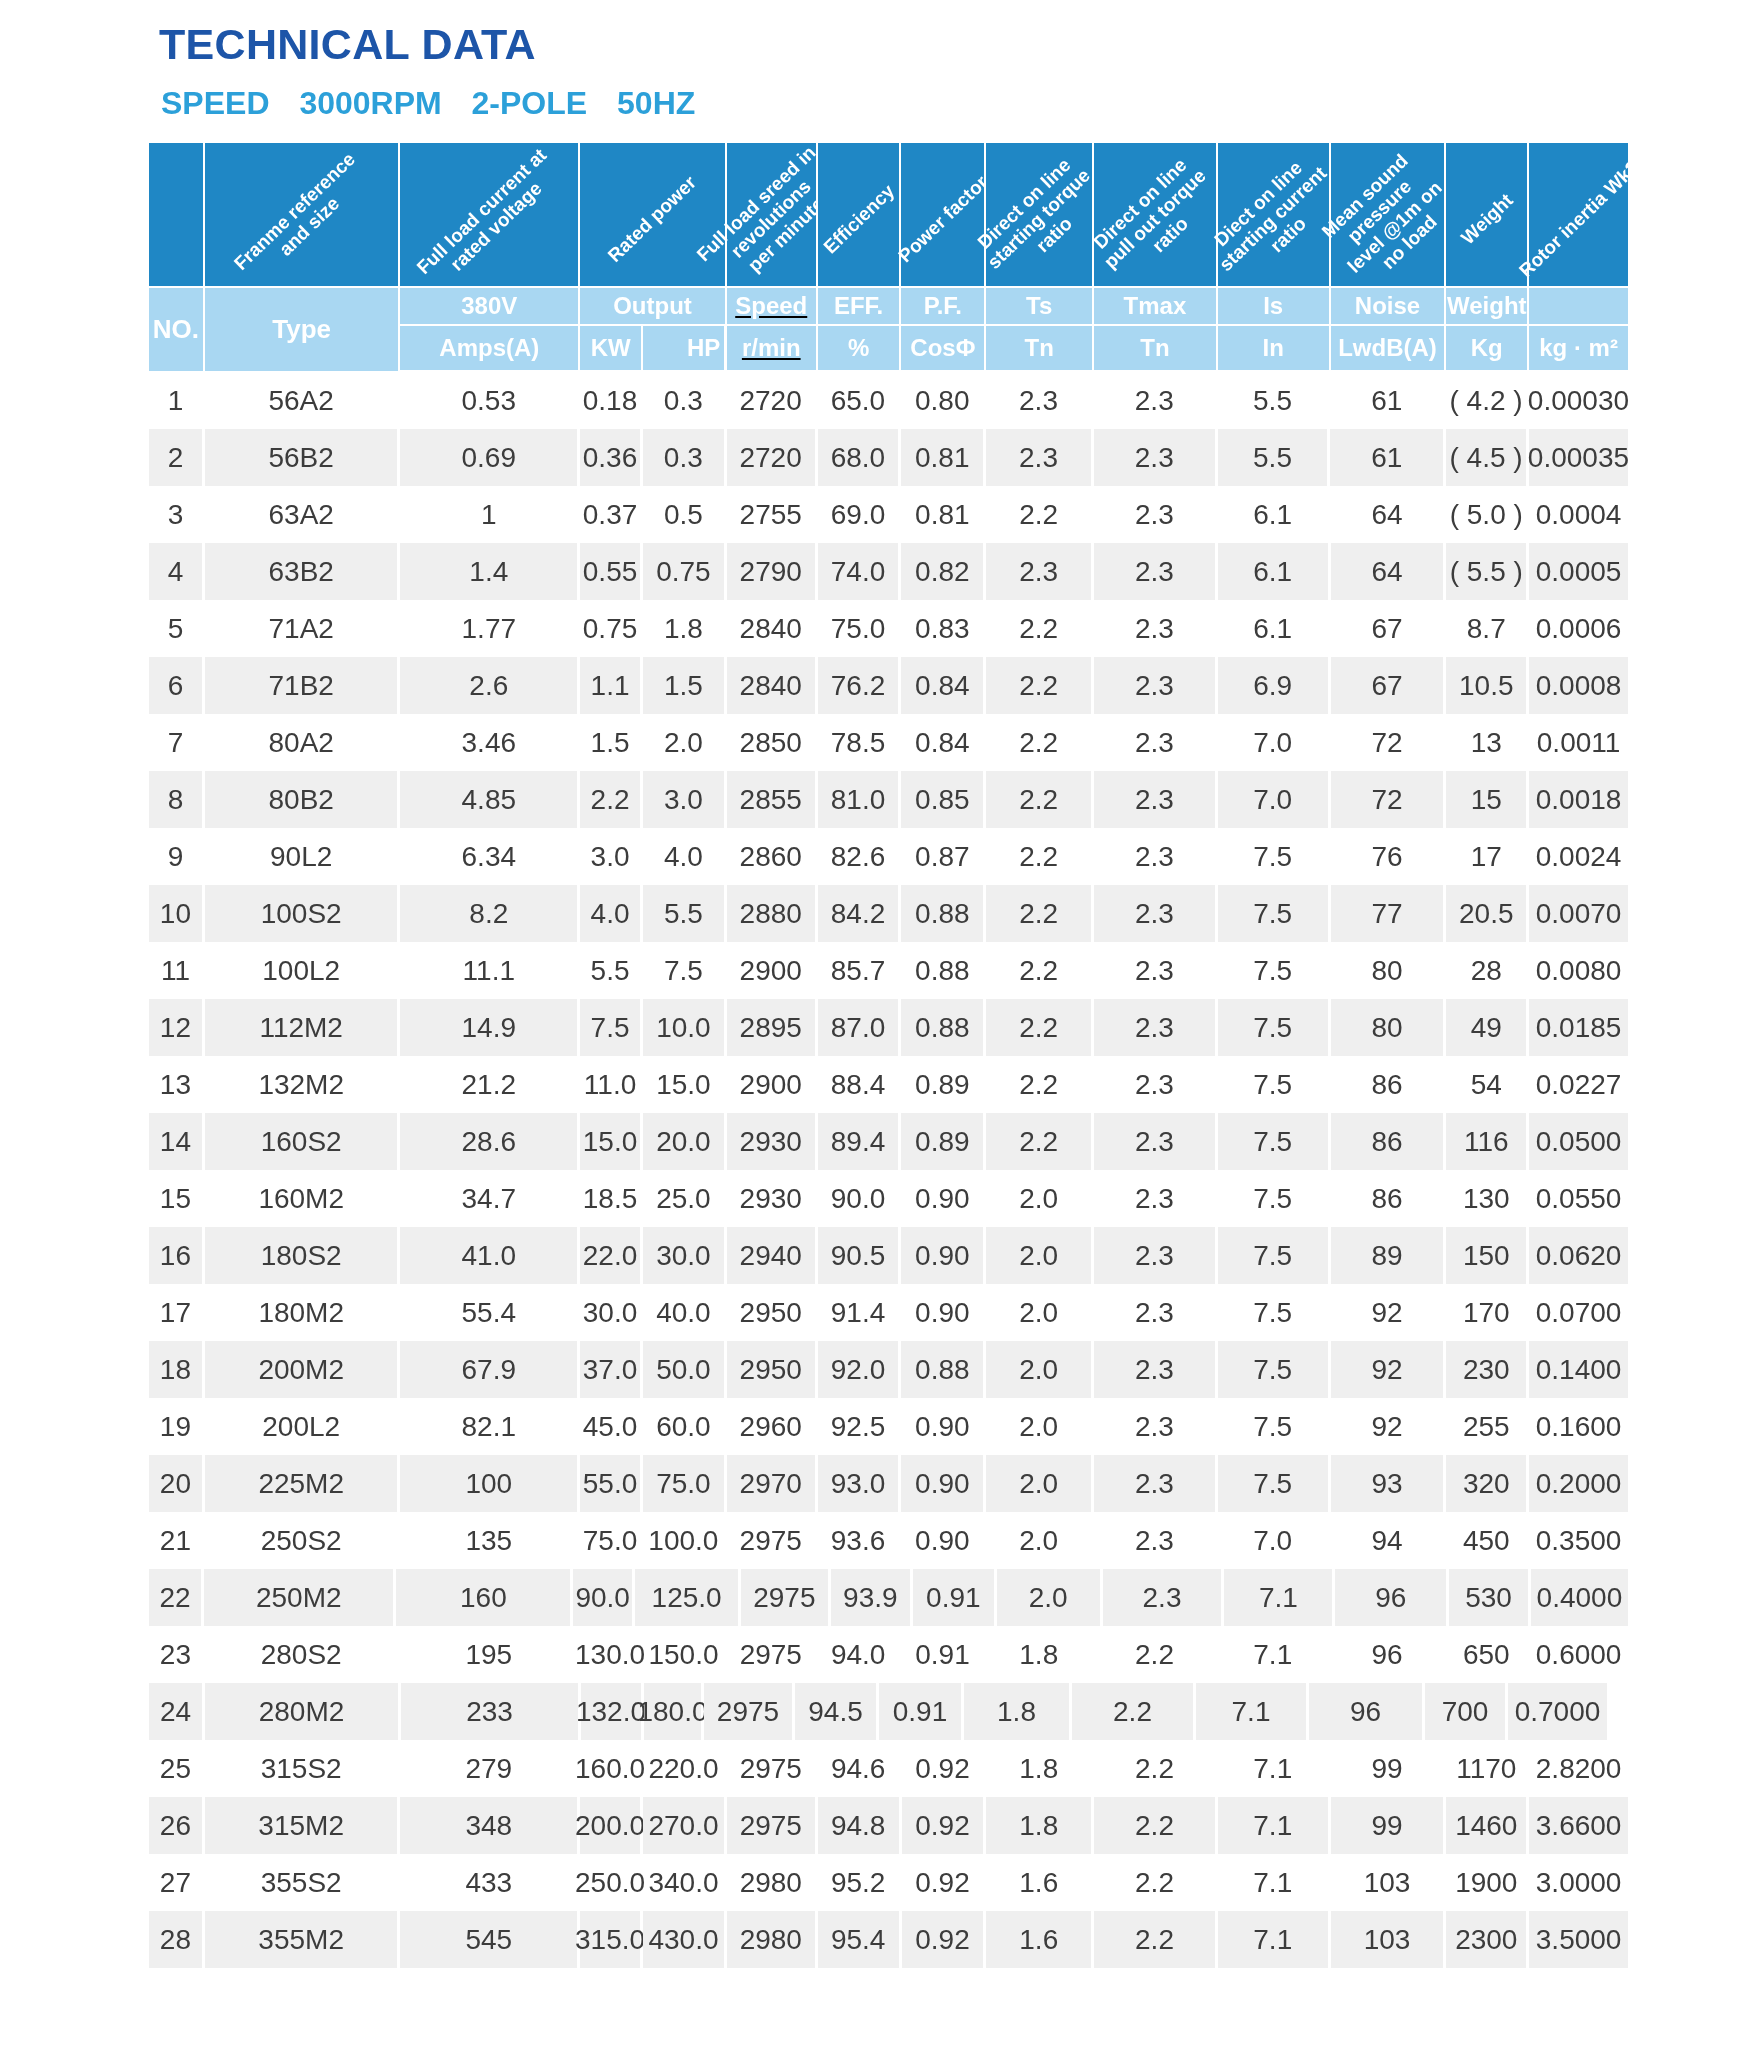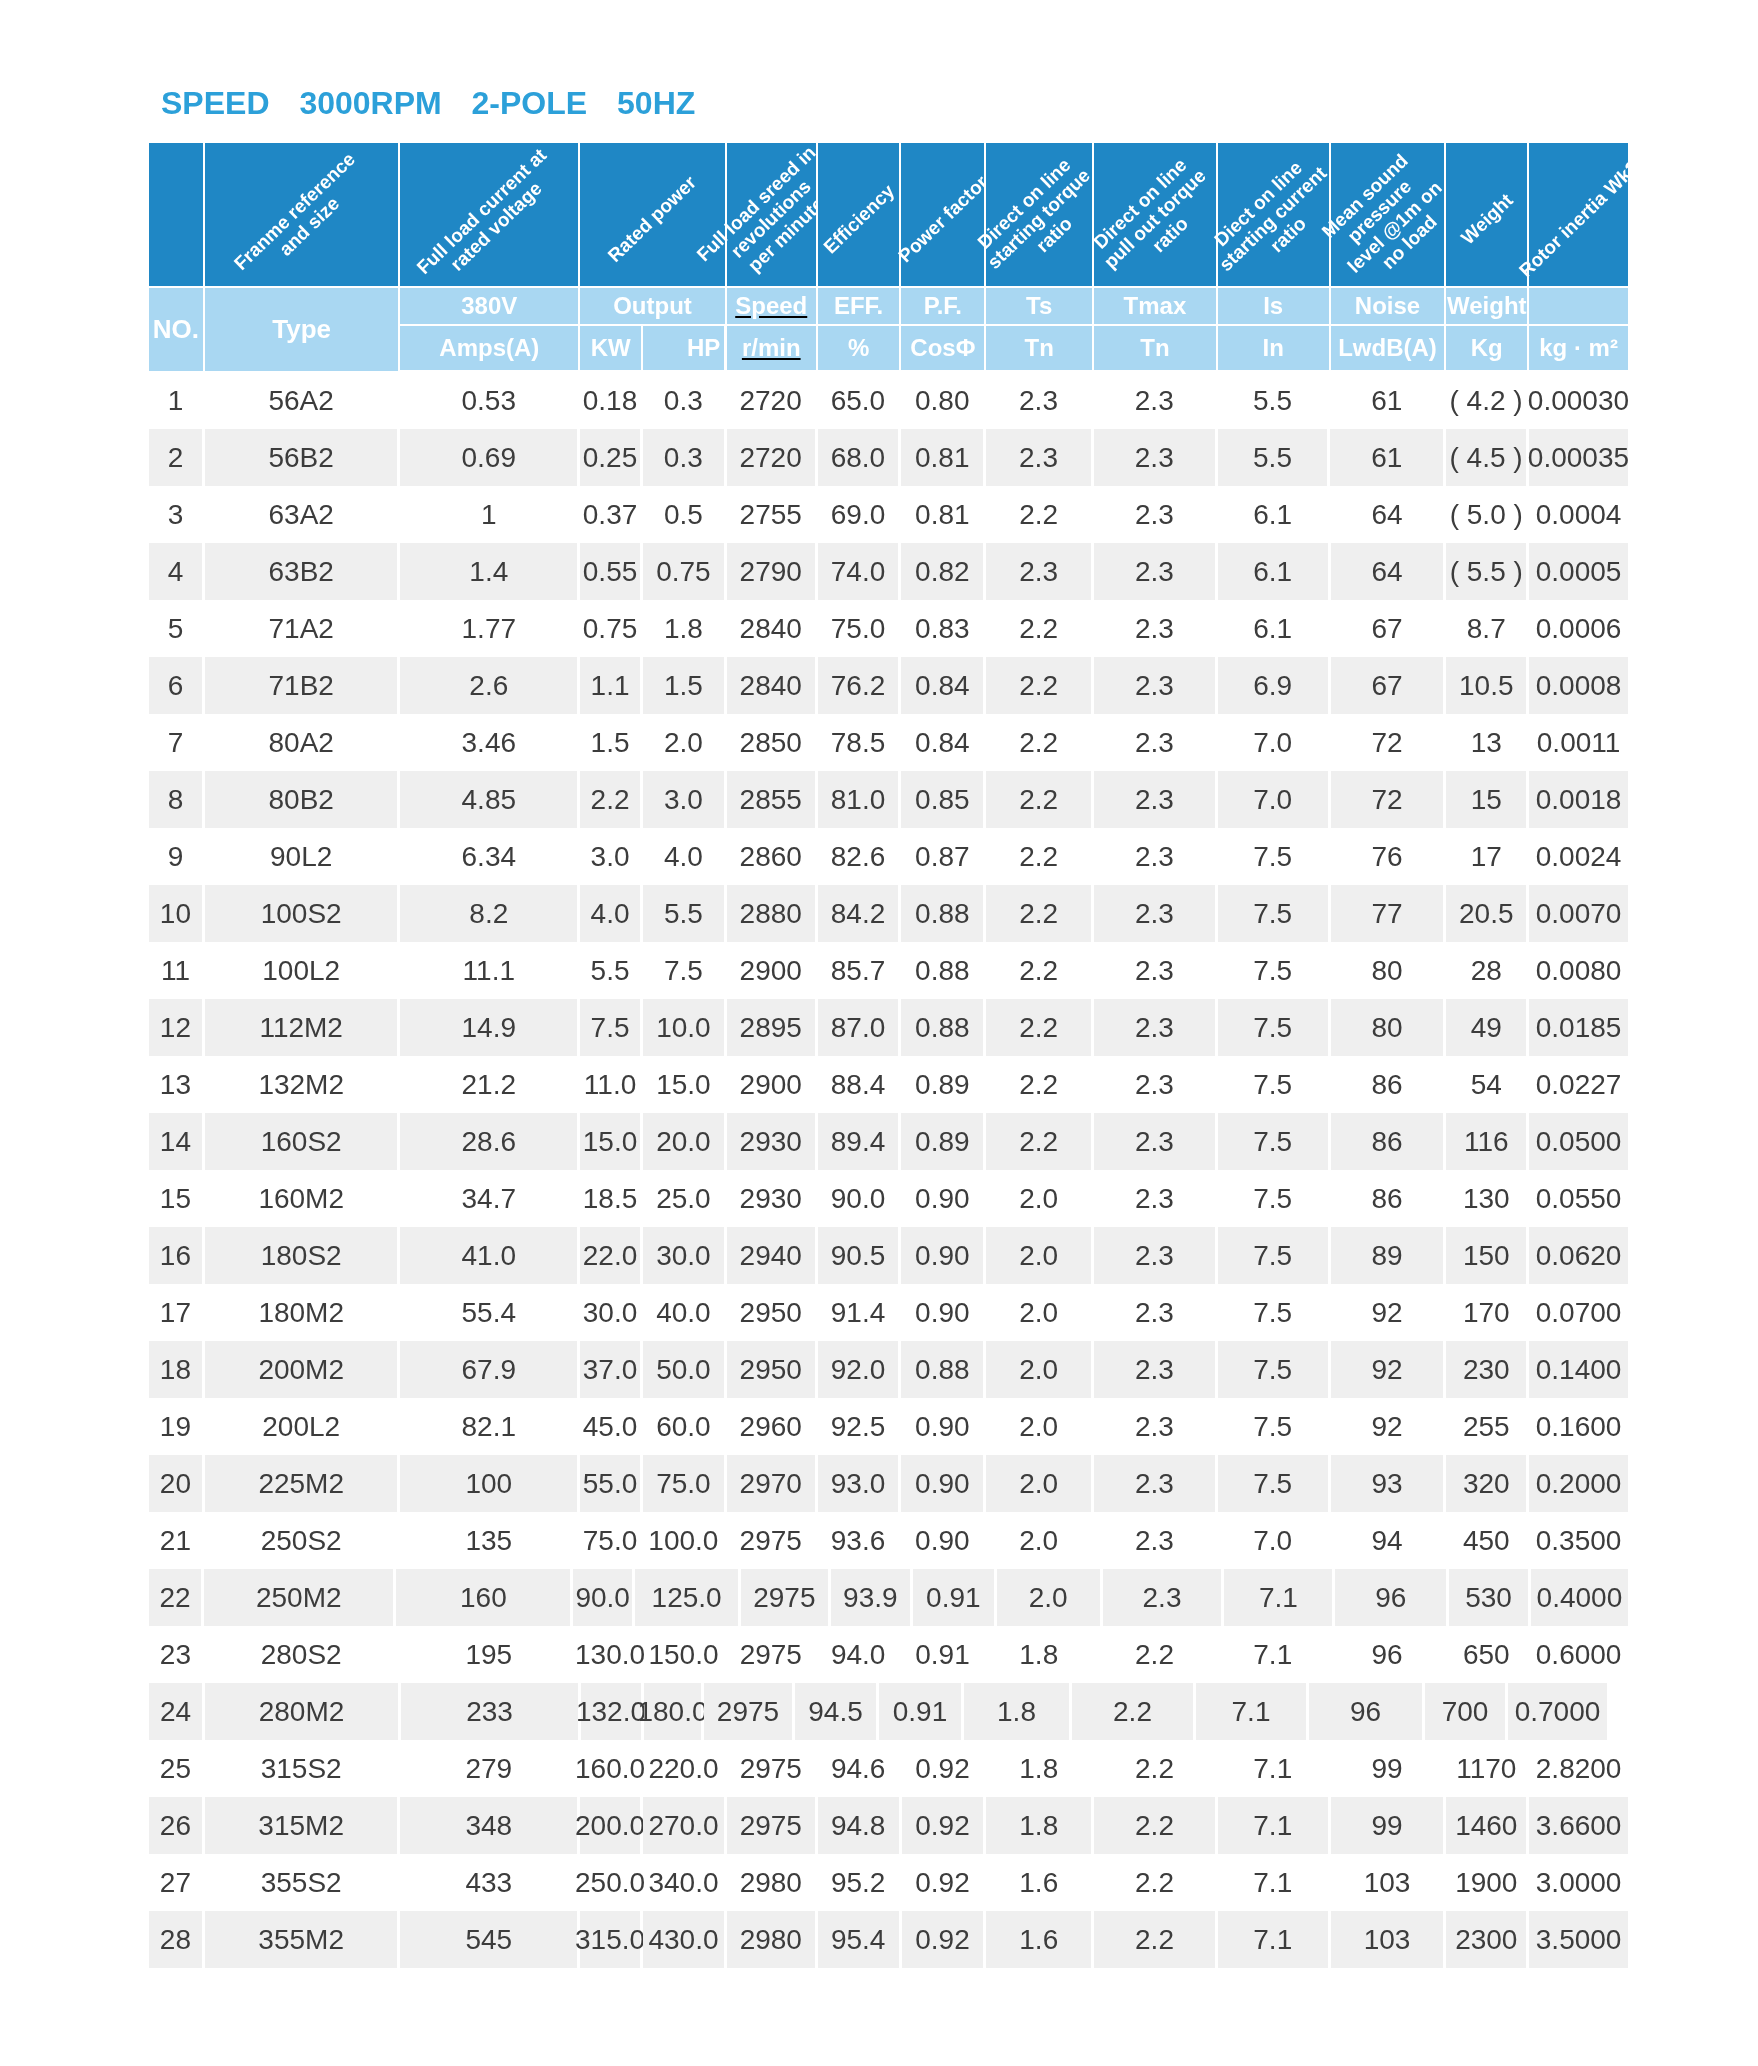--- a/index.html
+++ b/index.html
@@ -135,20 +135,21 @@
     background: transparent;
     white-space: nowrap;
   }
   .cell:last-child { border-right: none; }
   .row.gray .cell { background: var(--row_gray); }
 </style>
 </head>
 <body>
 
 <div class="page">
+  <div class="title">TECHNICAL DATA</div>
   <div class="subtitle">SPEED 3000RPM 2-POLE 50HZ</div>
 
   <div class="table">
     <div class="thead-dark" id="thead-dark">
         <div class="dark-cell" style="width: 56px;"></div>
         <div class="dark-cell" style="width: 196px;">
           <div class="diag">
             <div>Franme reference</div>
             <div>and size</div>
           </div>
@@ -290,21 +291,21 @@
           <div class="cell" style="width: 124px;">2.3</div>
           <div class="cell" style="width: 113px;">5.5</div>
           <div class="cell" style="width: 116px;">61</div>
           <div class="cell" style="width: 83px;">( 4.2 )</div>
           <div class="cell" style="width: 99px;">0.00030</div>
         </div>
         <div class="row gray">
           <div class="cell" style="width: 56px;">2</div>
           <div class="cell" style="width: 196px;">56B2</div>
           <div class="cell" style="width: 180px;">0.69</div>
-          <div class="cell" style="width: 63px;">0.25</div>
+          <div class="cell" style="width: 63px;">0.36</div>
           <div class="cell" style="width: 84px;">0.3</div>
           <div class="cell" style="width: 91px;">2720</div>
           <div class="cell" style="width: 84px;">68.0</div>
           <div class="cell" style="width: 85px;">0.81</div>
           <div class="cell" style="width: 108px;">2.3</div>
           <div class="cell" style="width: 124px;">2.3</div>
           <div class="cell" style="width: 113px;">5.5</div>
           <div class="cell" style="width: 116px;">61</div>
           <div class="cell" style="width: 83px;">( 4.5 )</div>
           <div class="cell" style="width: 99px;">0.00035</div>

